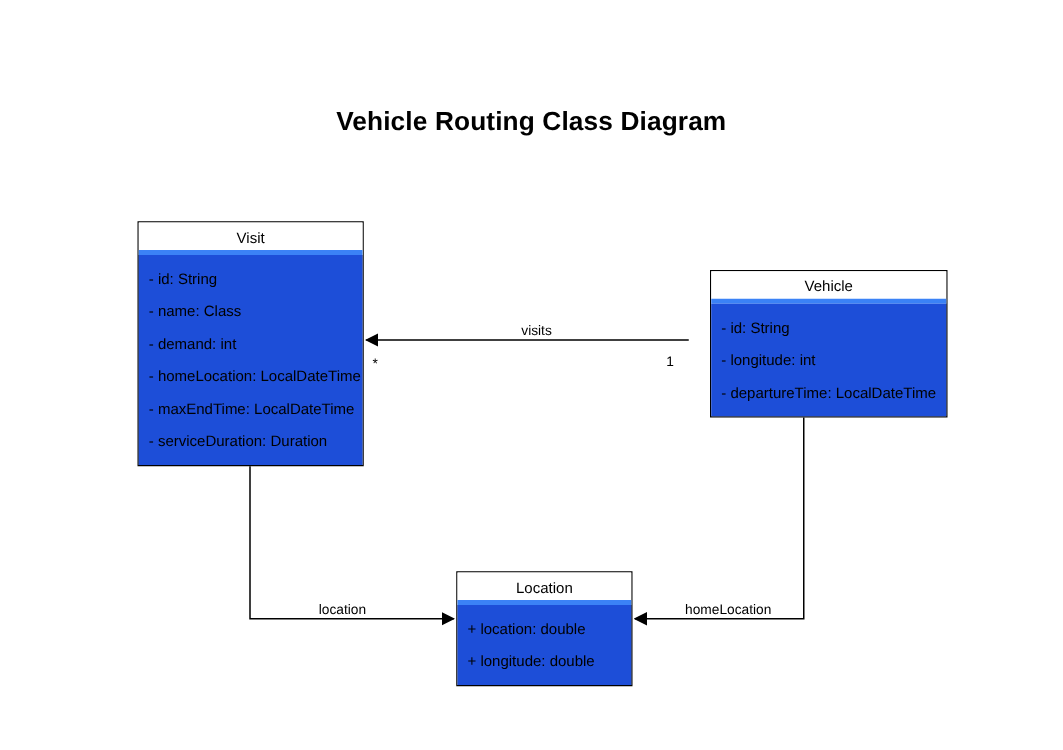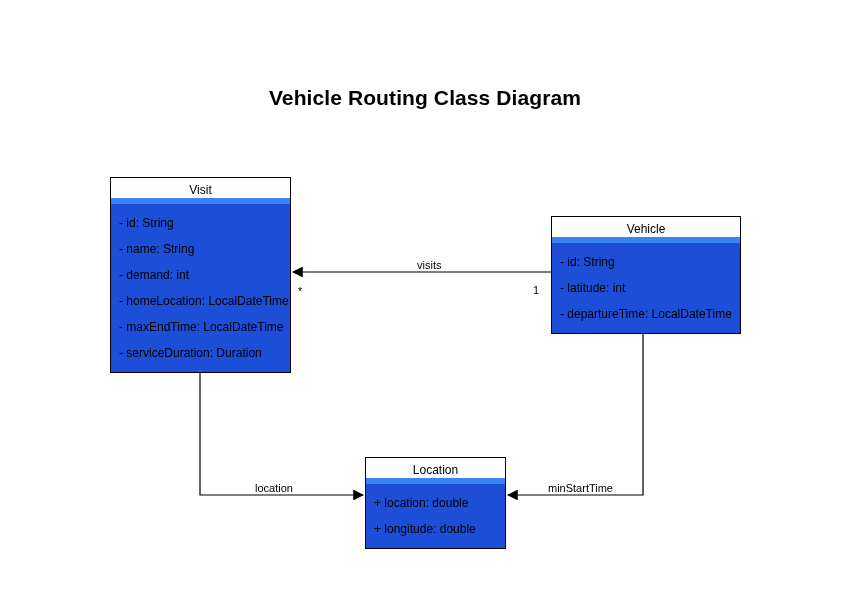--- a/index.html
+++ b/index.html
@@ -40,21 +40,21 @@
     background: #ffffff;
     border: 1px solid #000000;
     z-index: 3;
   }
   .uml-class-name {
     box-sizing: border-box;
     height: 26px;
     line-height: 25px;
     text-align: center;
     font-size: 12px;
-    border-bottom: 6px solid #3b82f6;
+    border-bottom: 4px solid #3b82f6;
     background: #ffffff;
     color: #000000;
   }
   .uml-attrs {
     box-sizing: border-box;
     padding: 6px 0 6px 0;
     background: #1d4ed8;
   }
   .uml-attr {
     box-sizing: border-box;
@@ -117,48 +117,48 @@
 
     <g>
       <path d="M 643 322 L 643 495 L 508 495" fill="none" stroke="#000000" stroke-width="1.2" marker-end="url(#arrow-right)"></path>
     </g>
   </svg>
 
   <div class="uml-class" style="left:110px; top:177px; width:181px;">
     <div class="uml-class-name">Visit</div>
     <div class="uml-attrs">
       <div class="uml-attr">- id: String</div>
-      <div class="uml-attr">- name: String</div>
+      <div class="uml-attr">- name: Class</div>
       <div class="uml-attr">- demand: int</div>
       <div class="uml-attr">- homeLocation: LocalDateTime</div>
       <div class="uml-attr">- maxEndTime: LocalDateTime</div>
       <div class="uml-attr">- serviceDuration: Duration</div>
     </div>
   </div>
 
-  <div class="uml-class" style="left:551px; top:216px; width:190px;">
+  <div class="uml-class" style="left:568px; top:216px; width:190px;">
     <div class="uml-class-name">Vehicle</div>
     <div class="uml-attrs">
       <div class="uml-attr">- id: String</div>
-      <div class="uml-attr">- latitude: int</div>
+      <div class="uml-attr">- longitude: int</div>
       <div class="uml-attr">- departureTime: LocalDateTime</div>
     </div>
   </div>
 
   <div class="uml-class" style="left:365px; top:457px; width:141px;">
     <div class="uml-class-name">Location</div>
     <div class="uml-attrs">
       <div class="uml-attr">+ location: double</div>
       <div class="uml-attr">+ longitude: double</div>
     </div>
   </div>
 
   <div class="edge-label" style="left:414px; top:259px;">visits</div>
 
   <div class="mult-label" style="left:298px; top:285px;">*</div>
 
   <div class="mult-label" style="left:533px; top:284px;">1</div>
 
   <div class="edge-label" style="left:252px; top:482px;">location</div>
 
-  <div class="edge-label" style="left:545px; top:482px;">minStartTime</div>
+  <div class="edge-label" style="left:545px; top:482px;">homeLocation</div>
 
 </div>
 
 </body></html>

